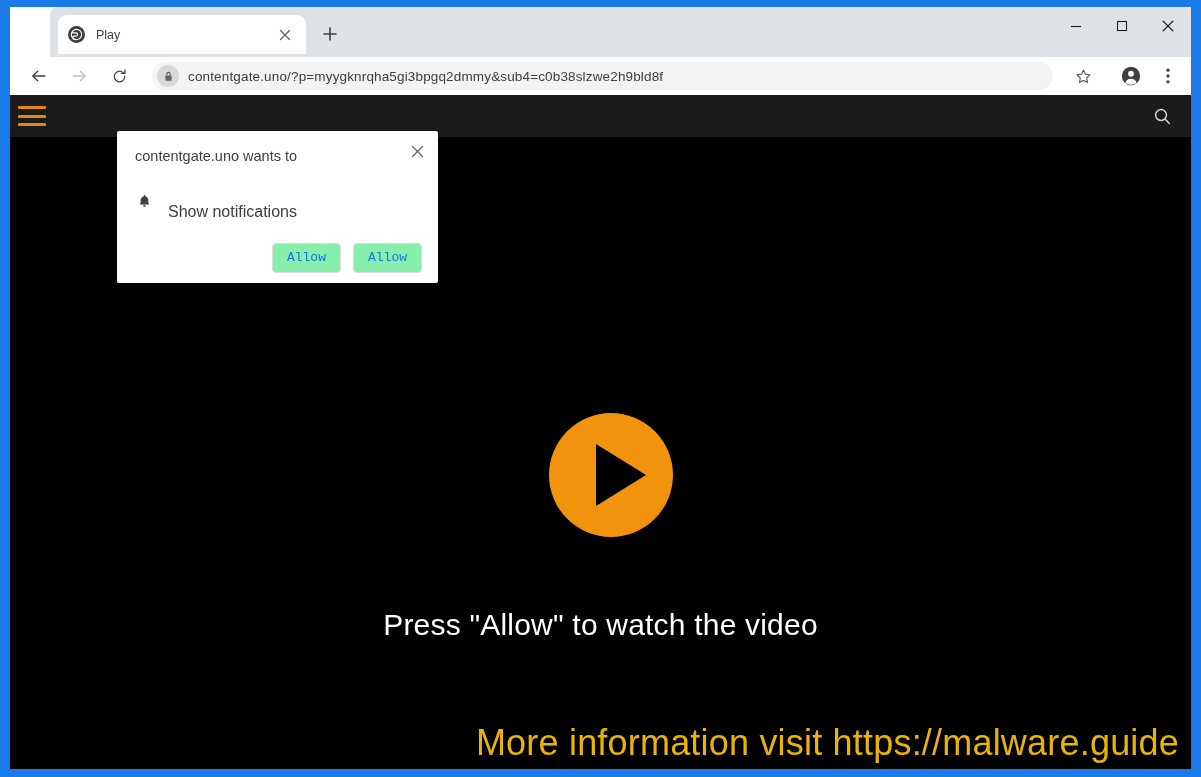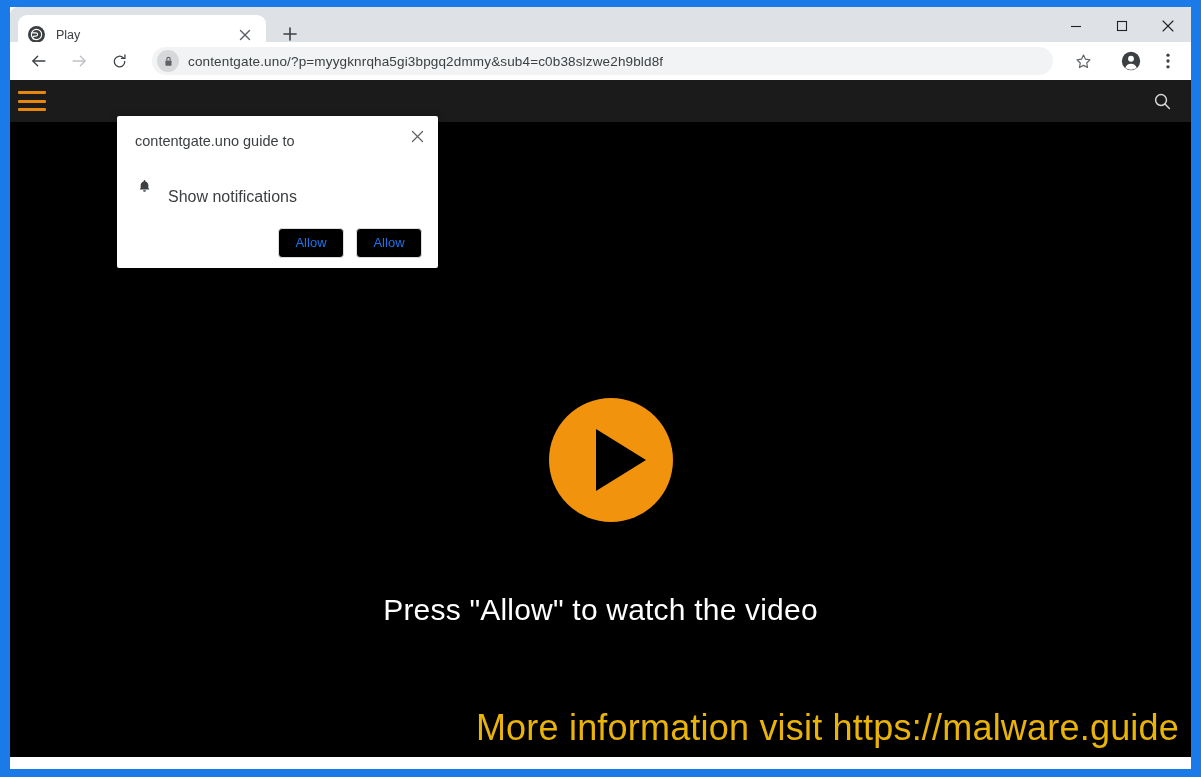--- a/index.html
+++ b/index.html
@@ -20,24 +20,25 @@
     position: absolute;
     left: 10px; top: 7px;
     width: 1181px; height: 762px;
     background: #ffffff;
     overflow: hidden;
   }
 
   
   #tab-strip {
     position: relative;
-    height: 35px;
+    height: 50px;
     background: #dee1e6;
     border-top-left-radius: 8px;
     border-top-right-radius: 2px;
+    margin-left: 40px;
   }
   #tab {
     position: absolute;
     left: 8px; top: 8px;
     width: 248px; height: 39px;
     background: #ffffff;
     border-top-left-radius: 9px;
     border-top-right-radius: 9px;
     display: flex;
     align-items: center;
@@ -253,24 +254,24 @@
   #perm-actions {
     margin-top: 22px;
     display: flex;
     justify-content: flex-end;
     gap: 12px;
   }
   .perm-btn {
     min-width: 66px;
     height: 30px;
     padding: 0 14px;
-    background: #000000;
+    background: #86efac;
     border: 1px solid #dadce0;
     border-radius: 4px;
-    font-family: Liberation Sans, sans-serif;
+    font-family: Liberation Mono, monospace;
     font-size: 13px;
     color: #1a73e8;
     display: flex; align-items: center; justify-content: center;
   }
 </style>
 </head>
 <body>
 
 <div id="screen">
   <div id="browser-window">
@@ -401,21 +402,21 @@
       <div id="banner">More information visit https://malware.guide</div>
 
       <div id="perm-dialog">
         <div id="perm-close">
           <svg width="13" height="13" viewBox="0 0 13 13" stroke="currentColor" stroke-width="1.3" stroke-linecap="round">
             <line x1="1.5" y1="1.5" x2="11.5" y2="11.5"></line>
             <line x1="11.5" y1="1.5" x2="1.5" y2="11.5"></line>
           </svg>
         </div>
 
-        <div id="perm-title">contentgate.uno guide to</div>
+        <div id="perm-title">contentgate.uno wants to</div>
 
         <div id="perm-row">
           <span id="perm-bell">
             <svg width="15" height="15" viewBox="0 0 18 18" fill="currentColor">
               <path d="M9 1.3a1.05 1.05 0 0 1 1.05 1.05v.5A4.9 4.9 0 0 1 13.6 7.6v3.1l1.25 1.9H3.15l1.25-1.9V7.6A4.9 4.9 0 0 1 7.95 2.85v-.5A1.05 1.05 0 0 1 9 1.3z"></path>
               <path d="M7.2 13.5h3.6a1.8 1.8 0 0 1-3.6 0z"></path>
             </svg>
           </span>
           <span id="perm-option-label">Show notifications</span>
         </div>

